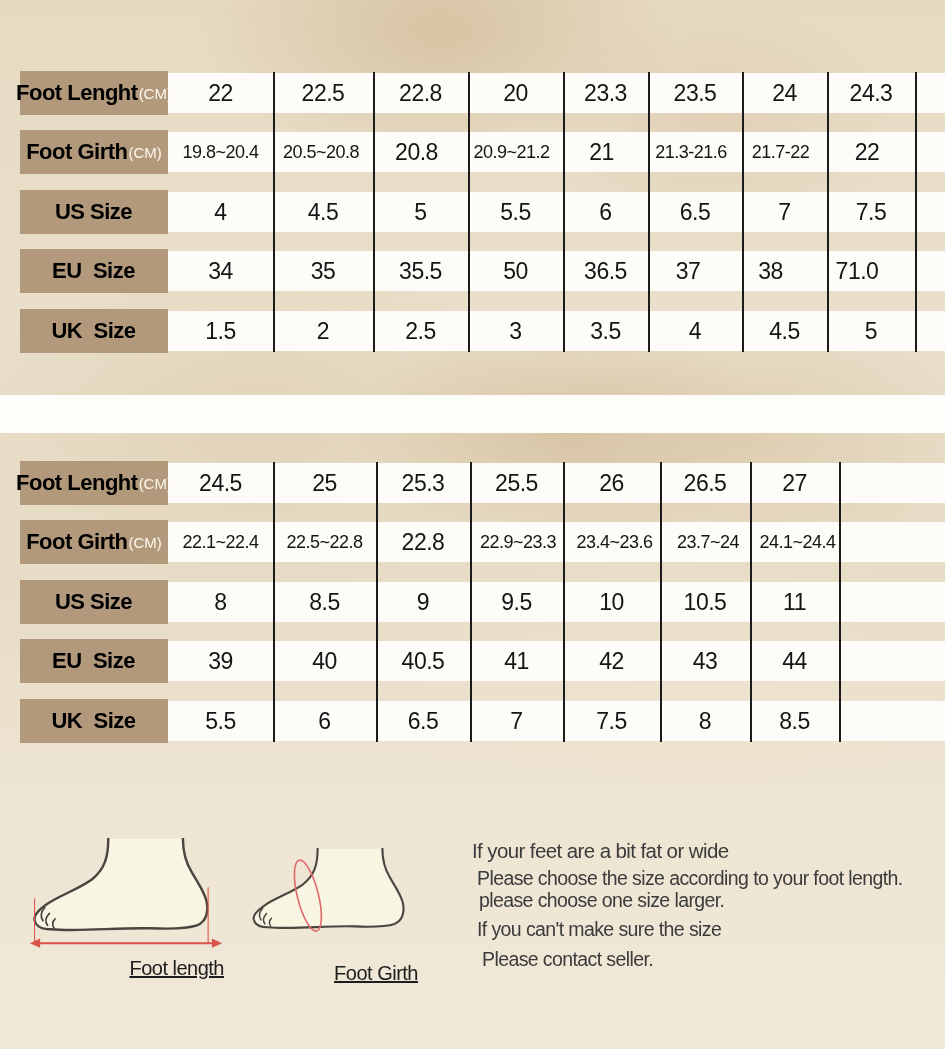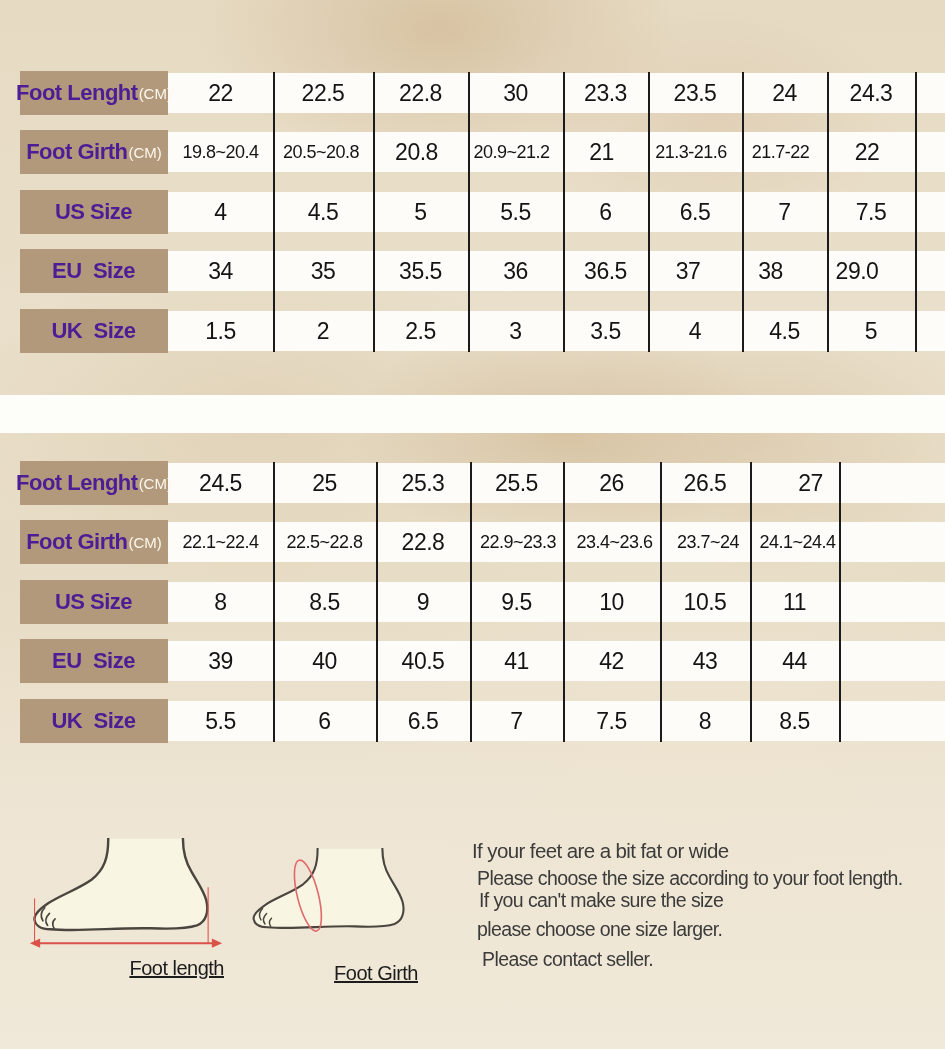--- a/index.html
+++ b/index.html
@@ -13,21 +13,21 @@
       radial-gradient(420px 240px at 260px 420px, rgba(210,188,152,.32), rgba(210,188,152,0) 70%),
       radial-gradient(320px 190px at 760px 440px, rgba(205,178,140,.35), rgba(205,178,140,0) 70%),
       radial-gradient(500px 300px at 700px 720px, rgba(238,228,208,.55), rgba(238,228,208,0) 70%),
       linear-gradient(180deg,#e6dac2 0%,#e9dfca 30%,#e7dcc5 55%,#eee5d4 78%,#f0e8d8 100%);
   }
   .sizetable{position:absolute;left:0;width:945px;height:278px;}
   .hcell{
     position:absolute;left:20px;width:148px;height:44px;background:#b3997b;
     display:flex;align-items:center;justify-content:center;z-index:2;
   }
-  .hlabel{color:#4c1d95;font-weight:bold;font-size:22px;white-space:pre;letter-spacing:-0.5px;}
+  .hlabel{color:#000000;font-weight:bold;font-size:22px;white-space:pre;letter-spacing:-0.5px;}
   .hunit{color:#fdf8ee;font-size:15px;margin-left:1px;white-space:pre;}
   .dstrip{
     position:absolute;left:168px;right:0;height:40px;background:#fdfcf8;
     display:flex;align-items:stretch;z-index:1;
   }
   .vcell{display:flex;align-items:center;justify-content:center;font-size:23px;color:#141414;letter-spacing:-0.5px;}
   .vcell.small{font-size:18px;}
   .vline{position:absolute;top:-1px;height:280px;width:2px;background:#1b1b1b;z-index:3;}
   .white-band{position:absolute;left:0;top:395px;width:945px;height:38px;background:#fdfdfa;}
   .diagram{position:absolute;}
@@ -47,21 +47,21 @@
 
   <div id="table1" class="sizetable" style="top:73px">
       <div class="hcell" style="top: -2px;">
         <span class="hlabel">Foot Lenght</span>
         <span class="hunit">(CM)</span>
       </div>
       <div class="dstrip" style="top: 0px;">
         <div class="vcell" style="width: 105px;">22</div>
         <div class="vcell" style="width: 100px;">22.5</div>
         <div class="vcell" style="width: 95px;">22.8</div>
-        <div class="vcell" style="width: 95px;">30</div>
+        <div class="vcell" style="width: 95px;">20</div>
         <div class="vcell" style="width: 85px;">23.3</div>
         <div class="vcell" style="width: 94px;">23.5</div>
         <div class="vcell" style="width: 85px;">24</div>
         <div class="vcell" style="width: 88px;">24.3</div>
       </div>
       <div class="hcell" style="top: 57px;">
         <span class="hlabel">Foot Girth</span>
         <span class="hunit">(CM)</span>
       </div>
       <div class="dstrip" style="top: 59px;">
@@ -89,25 +89,25 @@
         <div class="vcell" style="width: 88px;">7.5</div>
       </div>
       <div class="hcell" style="top: 176px;">
         <span class="hlabel">EU  Size</span>
         <span class="hunit"></span>
       </div>
       <div class="dstrip" style="top: 178px;">
         <div class="vcell" style="width: 105px;">34</div>
         <div class="vcell" style="width: 100px;">35</div>
         <div class="vcell" style="width: 95px;">35.5</div>
-        <div class="vcell" style="width: 95px;">36</div>
+        <div class="vcell" style="width: 95px;">50</div>
         <div class="vcell" style="width: 85px;">36.5</div>
         <div class="vcell" style="width: 80px;">37</div>
         <div class="vcell" style="width: 85px;">38</div>
-        <div class="vcell" style="width: 88px;">29.0</div>
+        <div class="vcell" style="width: 88px;">71.0</div>
       </div>
       <div class="hcell" style="top: 236px;">
         <span class="hlabel">UK  Size</span>
         <span class="hunit"></span>
       </div>
       <div class="dstrip" style="top: 238px;">
         <div class="vcell" style="width: 105px;">1.5</div>
         <div class="vcell" style="width: 100px;">2</div>
         <div class="vcell" style="width: 95px;">2.5</div>
         <div class="vcell" style="width: 95px;">3</div>
@@ -133,21 +133,21 @@
         <span class="hlabel">Foot Lenght</span>
         <span class="hunit">(CM)</span>
       </div>
       <div class="dstrip" style="top: 0px;">
         <div class="vcell" style="width: 105px;">24.5</div>
         <div class="vcell" style="width: 103px;">25</div>
         <div class="vcell" style="width: 94px;">25.3</div>
         <div class="vcell" style="width: 93px;">25.5</div>
         <div class="vcell" style="width: 97px;">26</div>
         <div class="vcell" style="width: 90px;">26.5</div>
-        <div class="vcell" style="width: 89px; padding-left: 16px;">27</div>
+        <div class="vcell" style="width: 89px;">27</div>
       </div>
       <div class="hcell" style="top: 57px;">
         <span class="hlabel">Foot Girth</span>
         <span class="hunit">(CM)</span>
       </div>
       <div class="dstrip" style="top: 59px;">
         <div class="vcell small" style="width: 105px;">22.1~22.4</div>
         <div class="vcell small" style="width: 103px;">22.5~22.8</div>
         <div class="vcell" style="width: 94px;">22.8</div>
         <div class="vcell small" style="width: 96px;">22.9~23.3</div>
@@ -226,18 +226,18 @@
     <svg width="170" height="92" viewBox="0 0 210 112">
       <use href="#footShape"></use>
       <ellipse cx="74" cy="58" rx="13" ry="45" transform="rotate(-14 74 58)" fill="none" stroke="#e0696b" stroke-width="2"></ellipse>
     </svg>
   </div>
   <div class="diagram-label" style="left:248px;top:962px;width:170px;">Foot Girth</div>
 
   <div class="notes">
     <div class="note-line">If your feet  are a bit fat or wide</div>
     <div class="note-line">Please choose the size according to your foot length.</div>
+    <div class="note-line">please choose one size larger.</div>
     <div class="note-line">If you can't make sure the size</div>
-    <div class="note-line">please choose one size larger.</div>
     <div class="note-line">Please contact seller.</div>
   </div>
 
 </div>
 
 </body></html>

